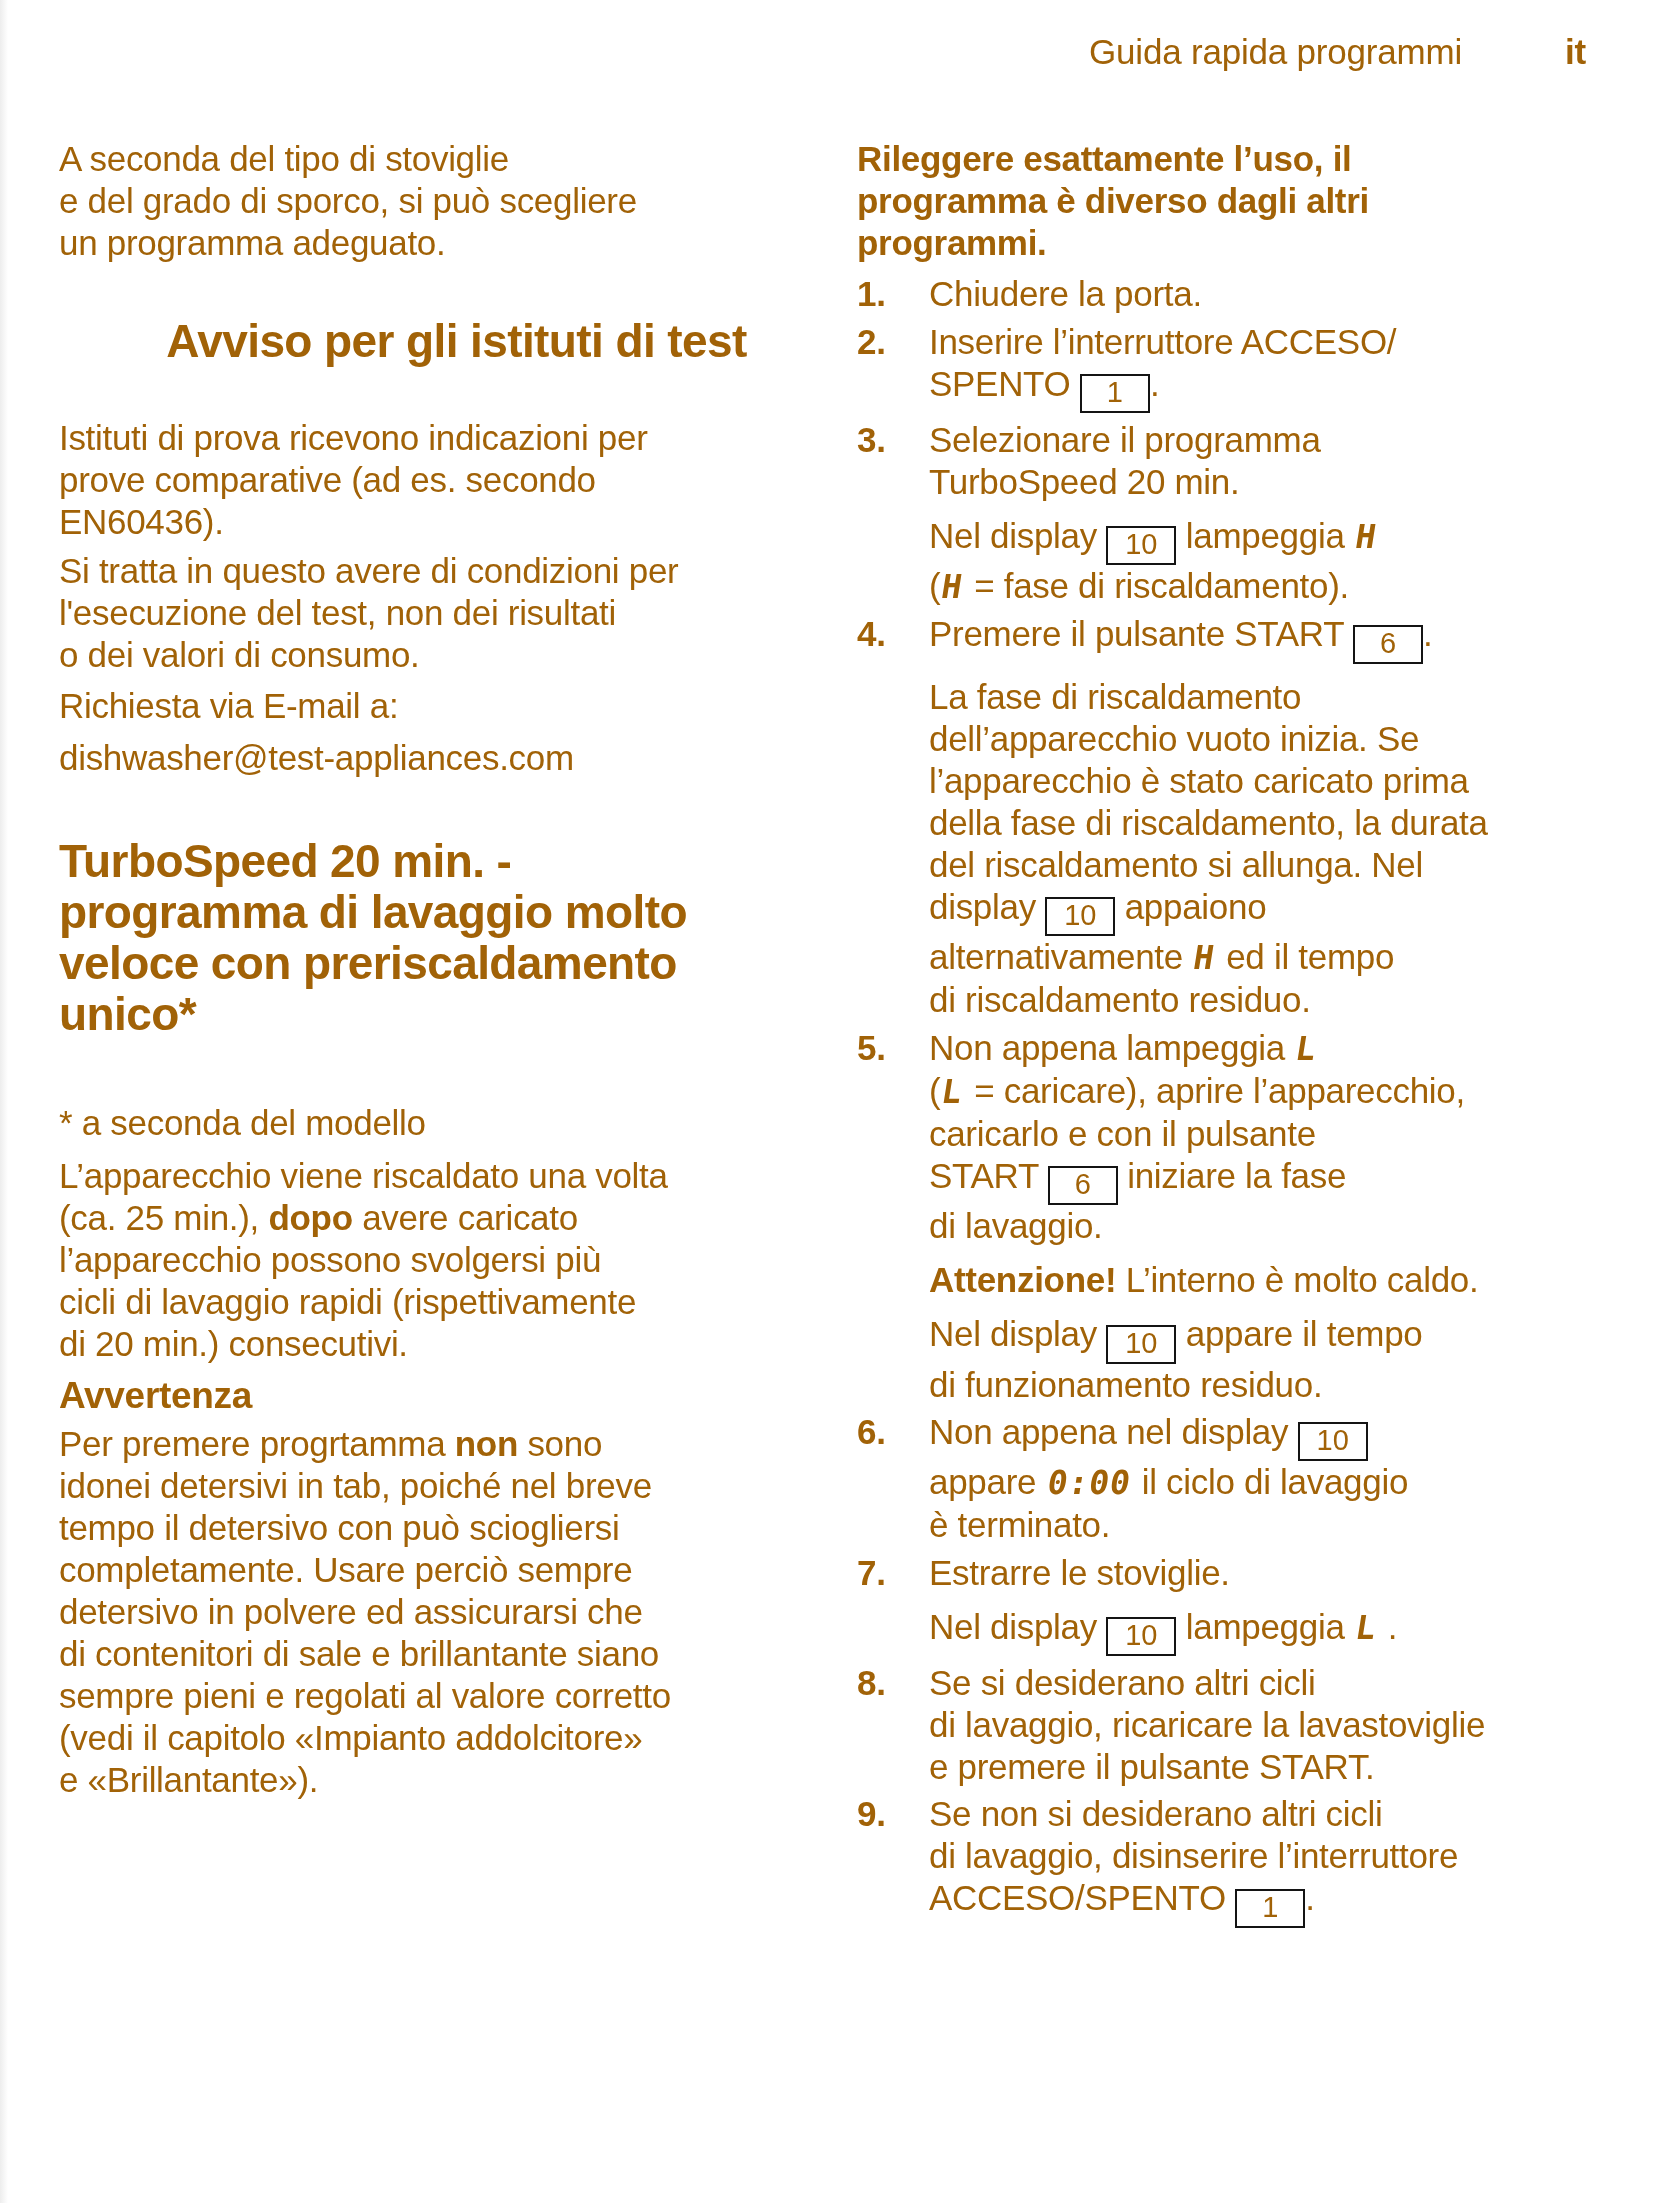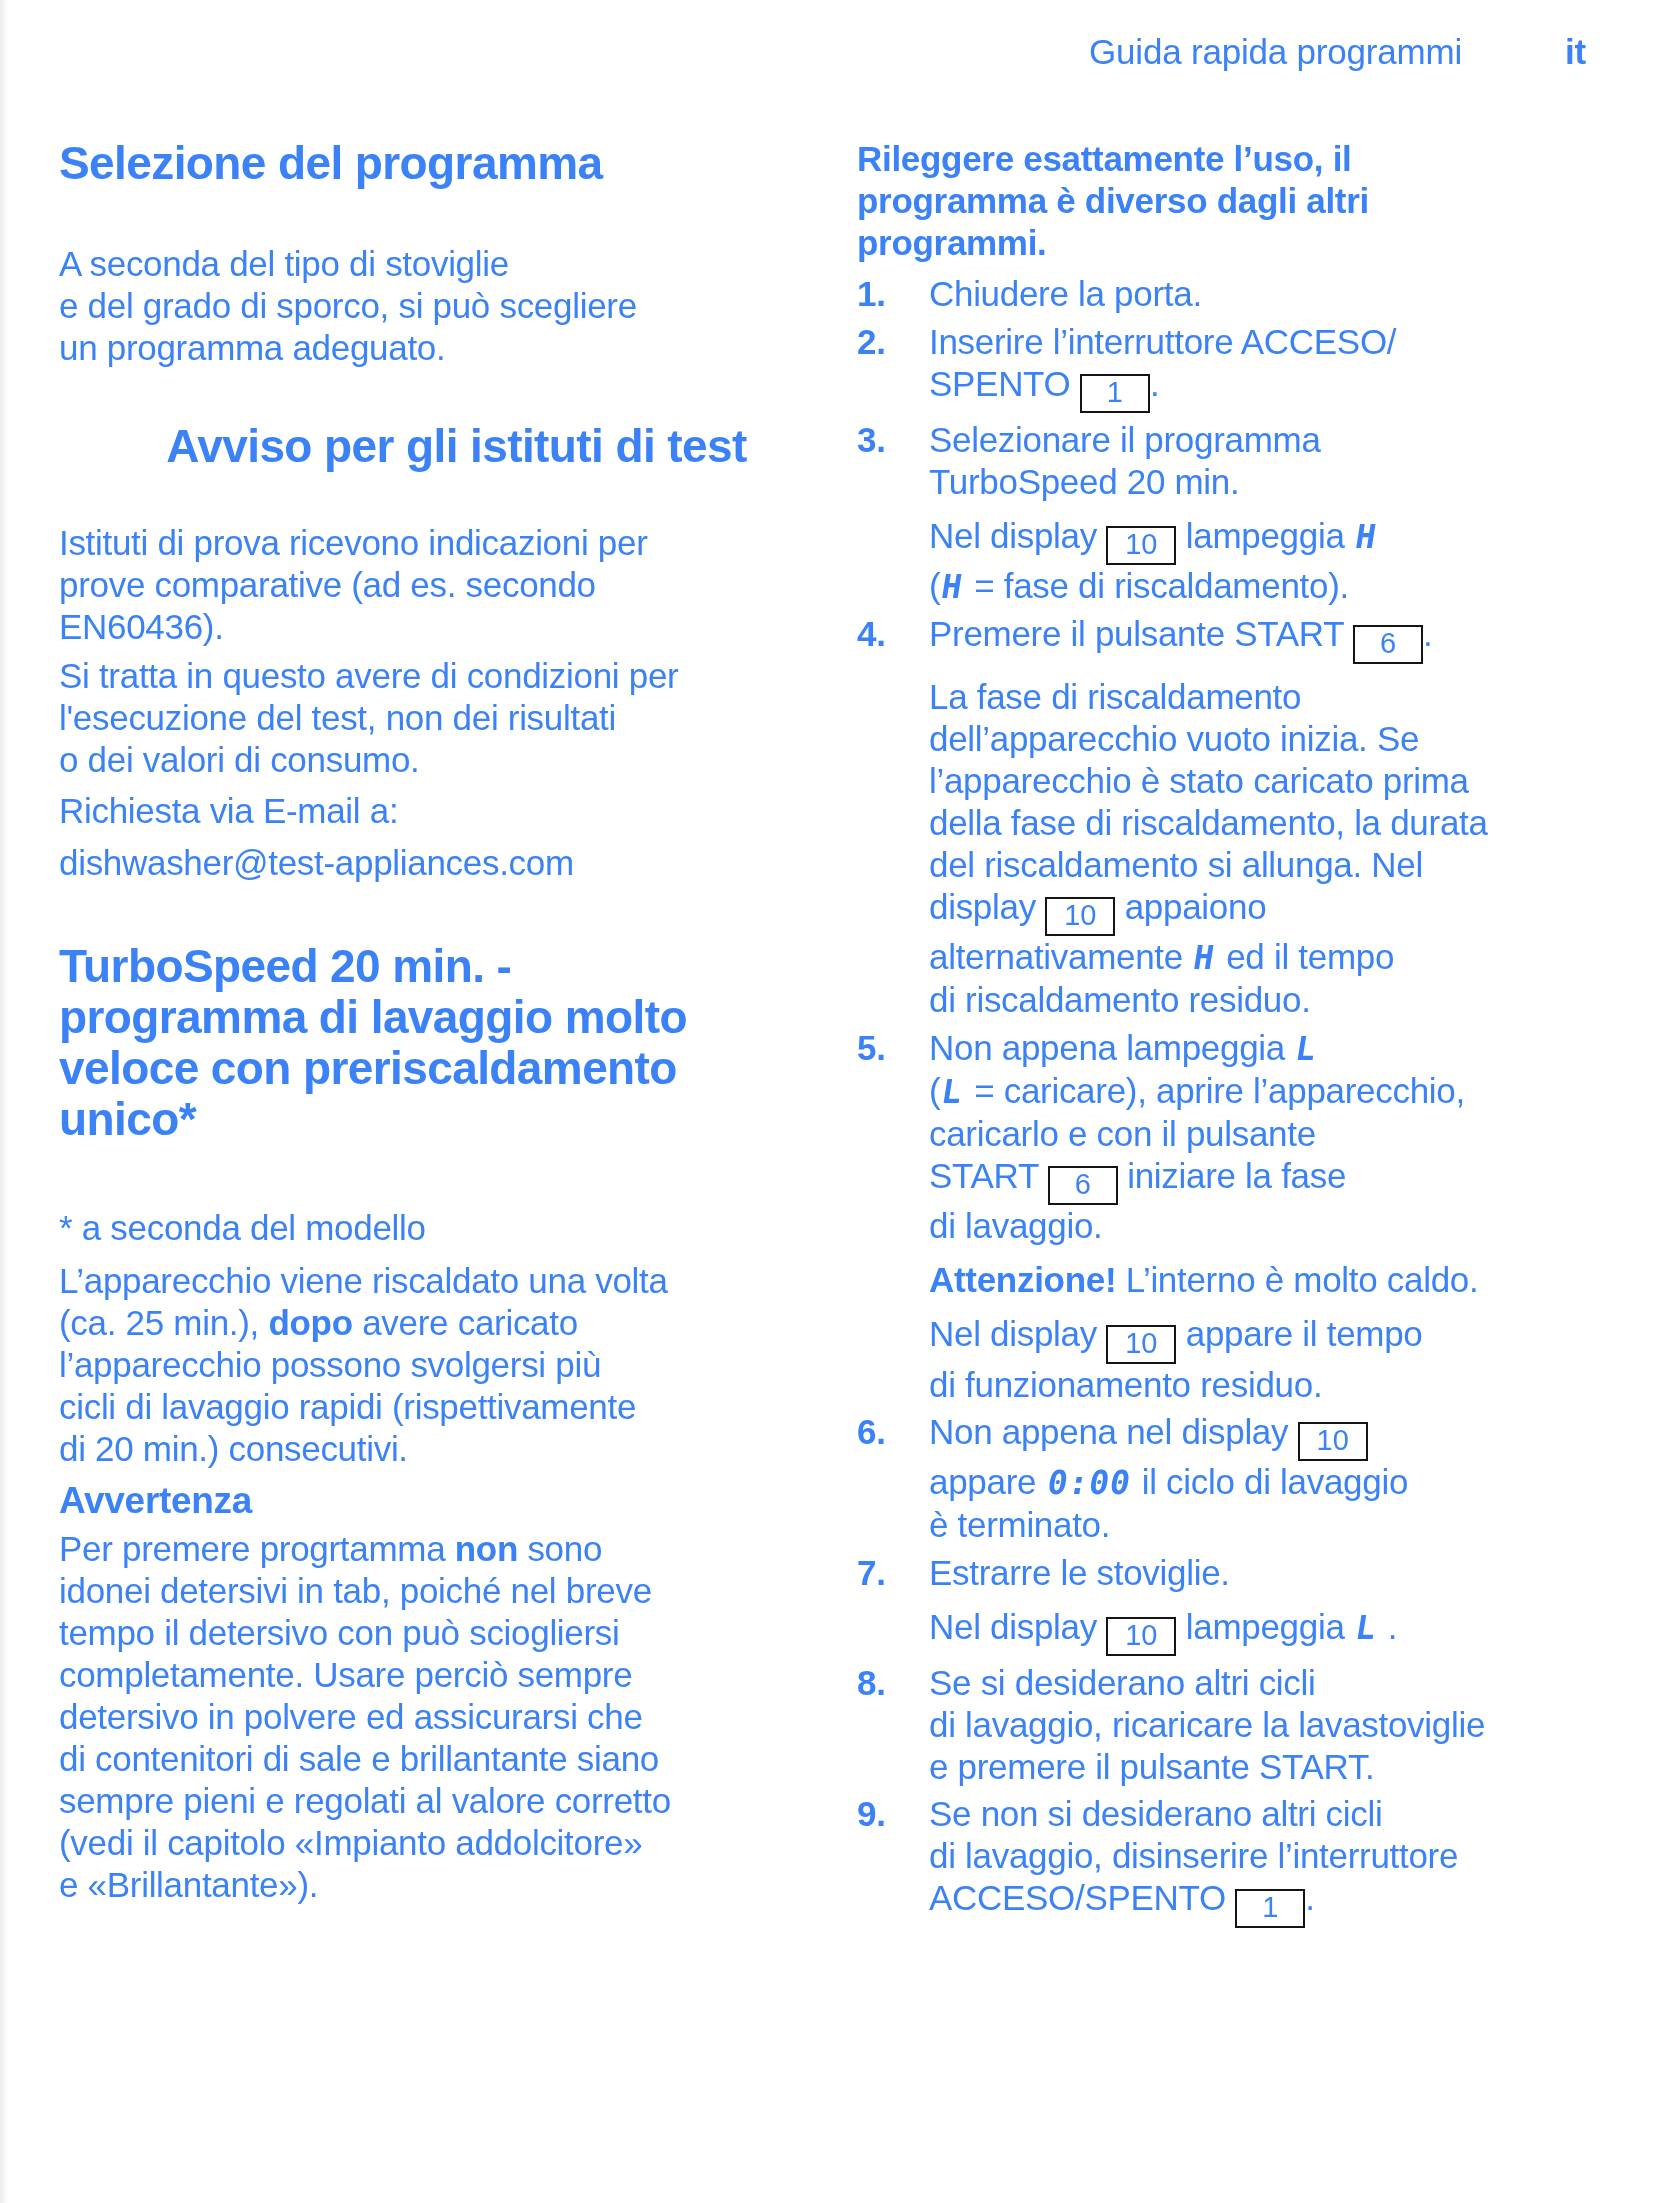--- a/index.html
+++ b/index.html
@@ -1,20 +1,20 @@
 <!DOCTYPE html>
 <html style="font-size:14.7px"><head>
 <meta charset="utf-8">
 <style>
   html,body { margin:0; padding:0; background:#888; }
   .page {
     position:relative;
     width:1678px; height:2204px;
     background:#ffffff;
-    color:#3b82f6;
+    color:#a16207;
     font-family:"Liberation Sans", sans-serif;
     overflow:hidden;
   }
   .scan-edge {
     position:absolute; left:0; top:0; width:8.3px; height:100%;
     background:linear-gradient(90deg,#ededed,#ffffff);
   }
   .hdr {
     position:absolute; top:31px; left:0; right:92px;
     display:flex; justify-content:flex-end; align-items:baseline;
@@ -78,21 +78,20 @@
 
 <div class="page">
   <div class="scan-edge"></div>
 
   <div class="hdr">
     <span>Guida rapida programmi</span>
     <span class="lang">it</span>
   </div>
 
   <div class="col col-left">
-    <h1 class="pre mb59">Selezione del programma</h1>
     <p class="pre">A seconda del tipo di stoviglie
 e del grado di sporco, si può scegliere
 un programma adeguato.</p>
 
     <h1 class="pre h1-avviso">Avviso per gli istituti di test</h1>
     <p class="pre">Istituti di prova ricevono indicazioni per
 prove comparative (ad es. secondo
 EN60436).</p>
     <p class="pre mt8">Si tratta in questo avere di condizioni per
 l'esecuzione del test, non dei risultati

